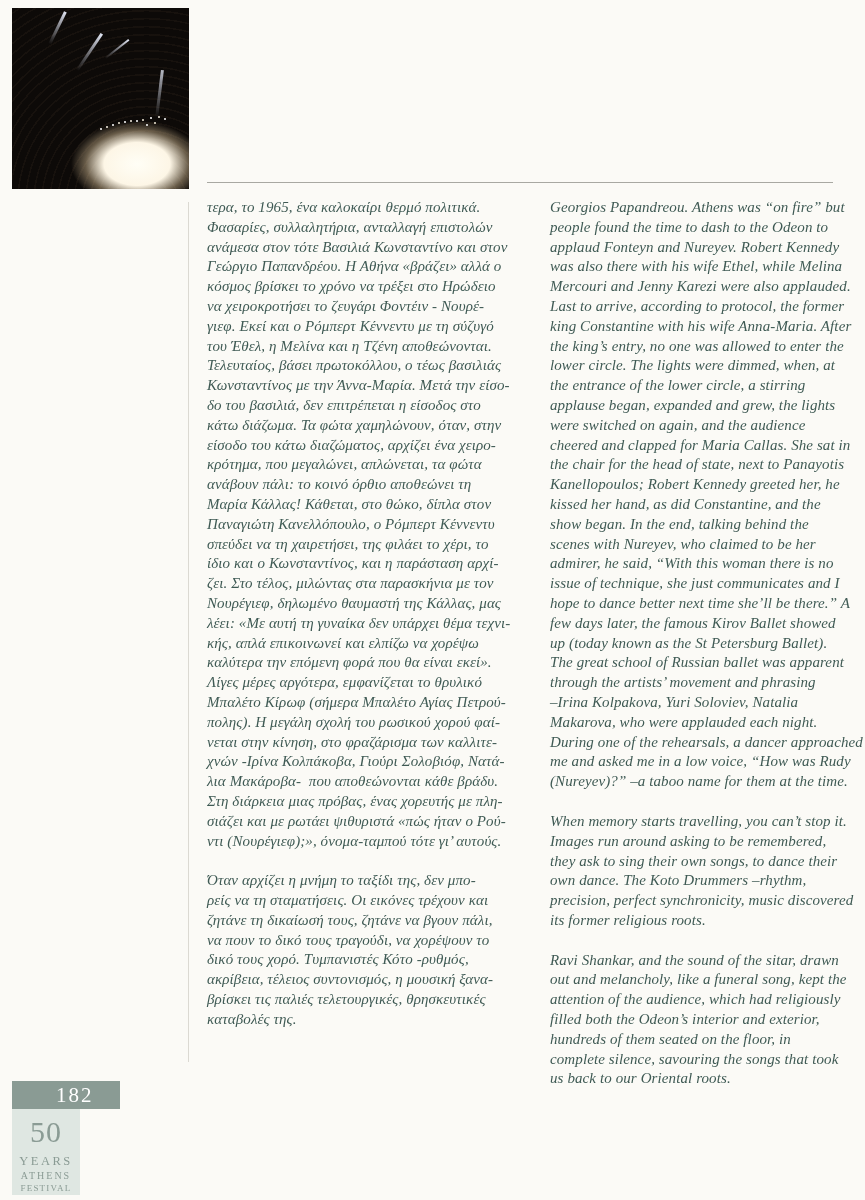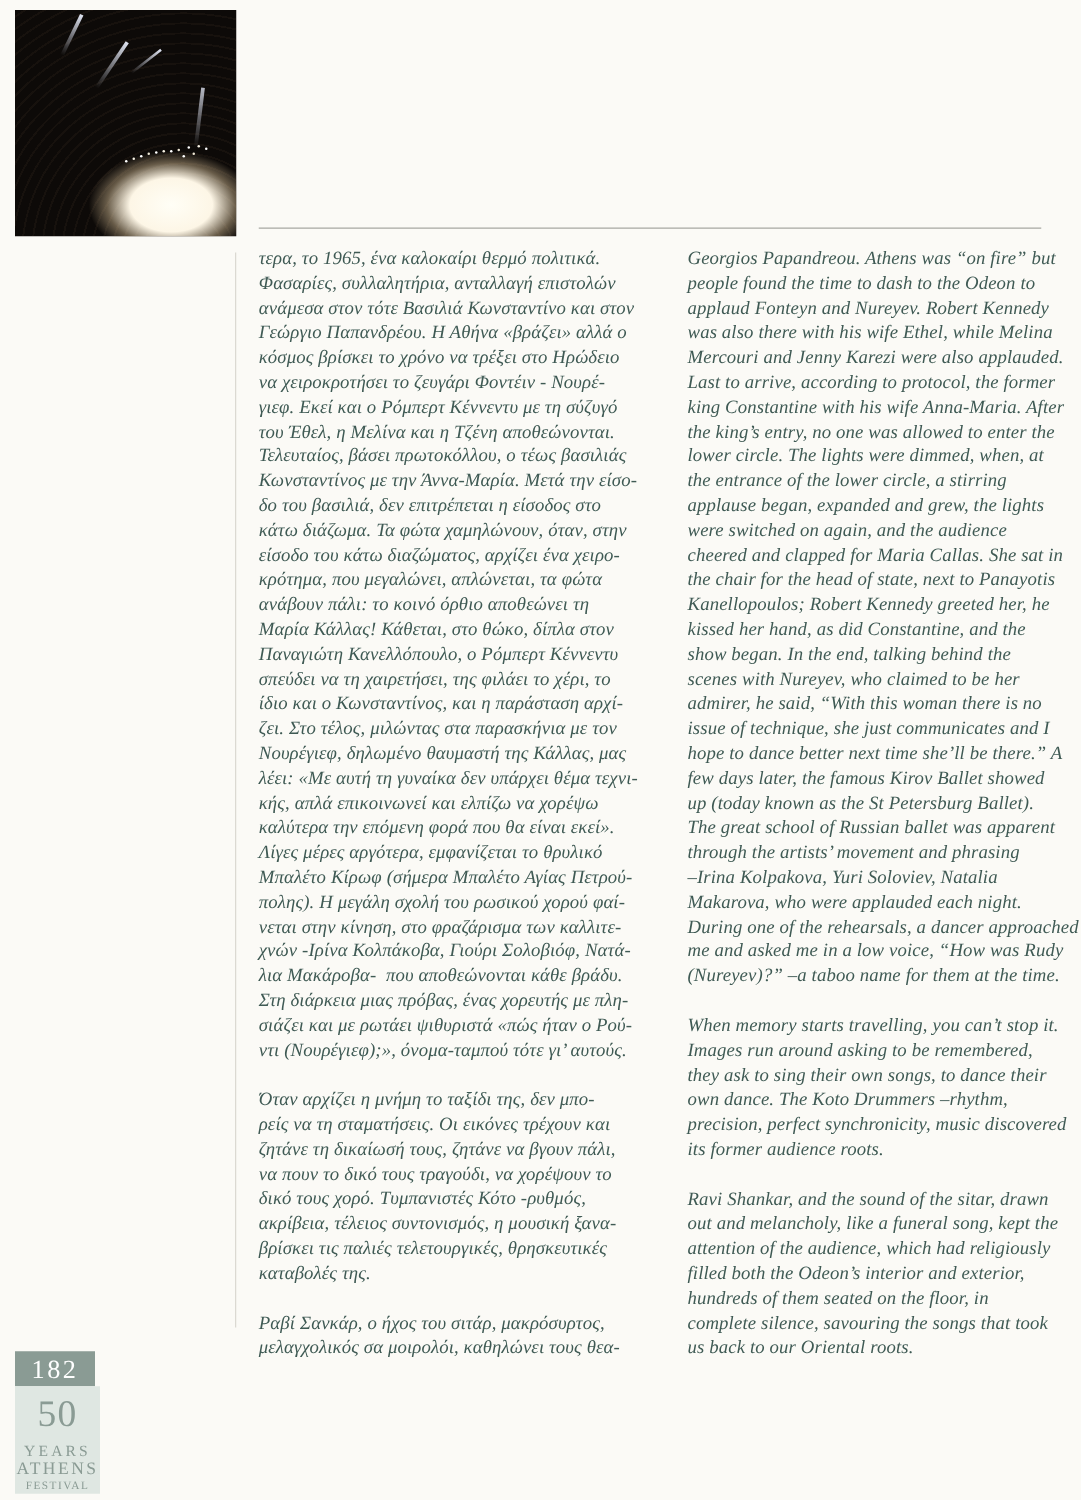--- a/index.html
+++ b/index.html
@@ -57,32 +57,32 @@
     letter-spacing:.1px;
     font-style:italic;
   }
   .col-greek{left:207px;width:300px;}
   .col-english{left:550px;width:312px;}
   .para{white-space:pre;margin:0 0 20px 0;}
   
   .pageno-box{
     position:absolute;left:12px;top:1081px;width:64px;height:28px;
     background:#8a9b94;color:#ffffff;
-    display:flex;align-items:center;justify-content:center;
-    font-size:21px;letter-spacing:2px;
+    display:flex;align-items:center;justify-content:flex-start;
+    font-size:21px;letter-spacing:2px;padding-left:44px;
   }
   .festival-box{
     position:absolute;left:12px;top:1109px;width:68px;height:86px;
     background:#dfe7e2;color:#8a9b94;text-align:center;
     display:flex;flex-direction:column;align-items:center;justify-content:flex-start;
     padding-top:2px;box-sizing:border-box;
   }
   .festival-box .big{font-size:30px;line-height:42px;letter-spacing:1px;}
   .festival-box .l1{font-size:12.5px;line-height:15px;letter-spacing:2.5px;margin-top:1px;}
-  .festival-box .l2{font-size:14px;line-height:13px;letter-spacing:2px;}
+  .festival-box .l2{font-size:10px;line-height:13px;letter-spacing:2px;}
   .festival-box .l3{font-size:9px;line-height:12px;letter-spacing:1.2px;}
 </style>
 </head>
 <body>
 
 <div class="photo">
   <div class="arcs"></div>
   <div class="beam b1"></div>
   <div class="beam b2"></div>
   <div class="beam b3"></div>
@@ -129,22 +129,20 @@
 σιάζει και με ρωτάει ψιθυριστά «πώς ήταν ο Ρού-
 ντι (Νουρέγιεφ);», όνομα-ταμπού τότε γι’ αυτούς.</p>
     <p class="para">Όταν αρχίζει η μνήμη το ταξίδι της, δεν μπο-
 ρείς να τη σταματήσεις. Οι εικόνες τρέχουν και
 ζητάνε τη δικαίωσή τους, ζητάνε να βγουν πάλι,
 να πουν το δικό τους τραγούδι, να χορέψουν το
 δικό τους χορό. Τυμπανιστές Κότο -ρυθμός,
 ακρίβεια, τέλειος συντονισμός, η μουσική ξανα-
 βρίσκει τις παλιές τελετουργικές, θρησκευτικές
 καταβολές της.</p>
-    <p class="para">Ραβί Σανκάρ, ο ήχος του σιτάρ, μακρόσυρτος,
-μελαγχολικός σα μοιρολόι, καθηλώνει τους θεα-</p>
   </div>
 
 <div class="col col-english">
     <p class="para">Georgios Papandreou. Athens was “on fire” but
 people found the time to dash to the Odeon to
 applaud Fonteyn and Nureyev. Robert Kennedy
 was also there with his wife Ethel, while Melina
 Mercouri and Jenny Karezi were also applauded.
 Last to arrive, according to protocol, the former
 king Constantine with his wife Anna-Maria. After
@@ -169,21 +167,21 @@
 –Irina Kolpakova, Yuri Soloviev, Natalia
 Makarova, who were applauded each night.
 During one of the rehearsals, a dancer approached
 me and asked me in a low voice, “How was Rudy
 (Nureyev)?” –a taboo name for them at the time.</p>
     <p class="para">When memory starts travelling, you can’t stop it.
 Images run around asking to be remembered,
 they ask to sing their own songs, to dance their
 own dance. The Koto Drummers –rhythm,
 precision, perfect synchronicity, music discovered
-its former audience roots.</p>
+its former religious roots.</p>
     <p class="para">Ravi Shankar, and the sound of the sitar, drawn
 out and melancholy, like a funeral song, kept the
 attention of the audience, which had religiously
 filled both the Odeon’s interior and exterior,
 hundreds of them seated on the floor, in
 complete silence, savouring the songs that took
 us back to our Oriental roots.</p>
   </div>
 
 <div class="pageno-box">

